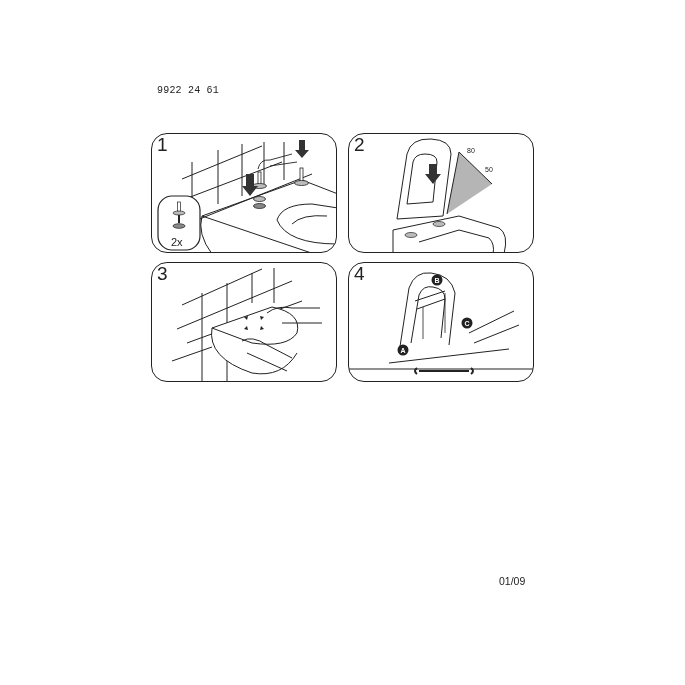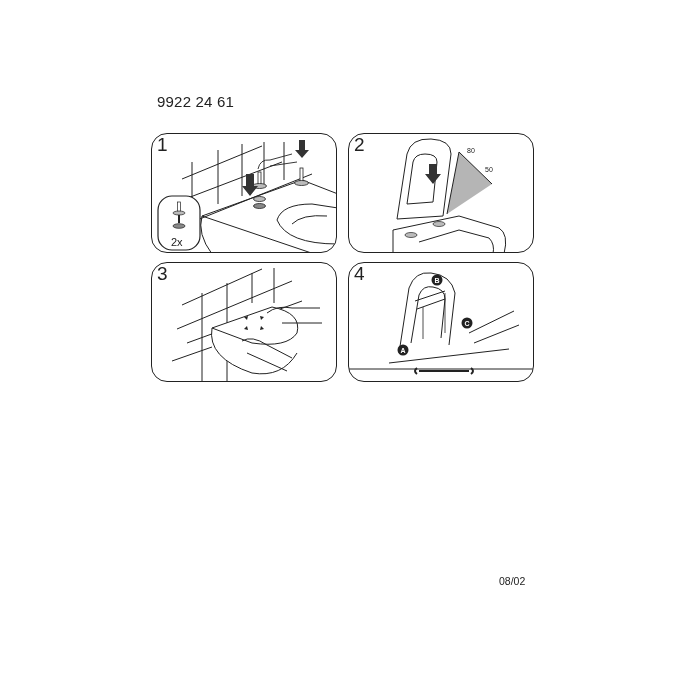--- a/index.html
+++ b/index.html
@@ -1,17 +1,17 @@
 <!DOCTYPE html>
 <html><head>
 <meta charset="utf-8">
 <style>
   html,body{margin:0;padding:0;background:#fff;}
   body{width:685px;height:685px;position:relative;overflow:hidden;font-family:"Liberation Sans",sans-serif;color:#222;}
-  .docnum{position:absolute;left:157px;top:93px;font-size:15px;letter-spacing:0.2px;}
+  .docnum{position:absolute;left:157px;top:85px;font-size:10px;letter-spacing:0.2px;font-family:Liberation Mono, monospace;}
   .pagecode{position:absolute;left:499px;top:575px;font-size:10.5px;}
   .panel{position:absolute;width:186px;height:120px;border:1.6px solid #222;border-radius:16px;box-sizing:border-box;overflow:hidden;background:#fff;}
   .panel svg{position:absolute;left:0;top:0;}
   .step{position:absolute;left:5px;top:0px;font-size:19px;line-height:22px;color:#222;}
   .lbl{font-family:"Liberation Sans",sans-serif;font-size:7px;fill:#222;}
   .lbl2{font-family:"Liberation Sans",sans-serif;font-size:11px;fill:#222;}
   .badge{font-family:"Liberation Sans",sans-serif;font-size:7px;font-weight:bold;fill:#fff;}
 </style>
 </head>
 <body>
@@ -124,13 +124,13 @@
     <path d="M70 108 h50 M68 105 q-4 3 0 6 M122 105 q4 3 0 6" stroke="#222" stroke-width="2" fill="none"></path>
     <circle cx="54" cy="87" r="5.5" fill="#222"></circle>
     <text x="51.5" y="89.5" class="badge">A</text>
     <circle cx="88" cy="17" r="5.5" fill="#222"></circle>
     <text x="85.5" y="19.5" class="badge">B</text>
     <circle cx="118" cy="60" r="5.5" fill="#222"></circle>
     <text x="115.5" y="62.5" class="badge">C</text>
   </svg>
 </div>
 
-<div class="pagecode">08/02</div>
+<div class="pagecode">01/09</div>
 
 </body></html>

